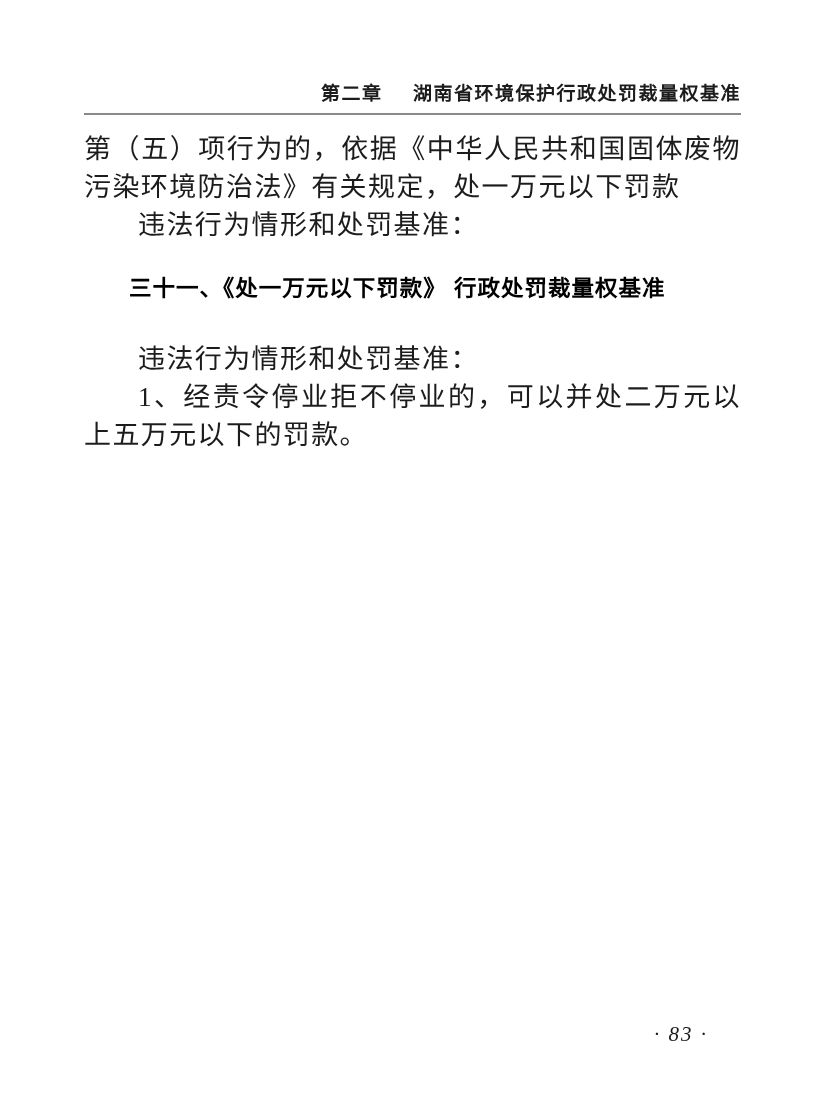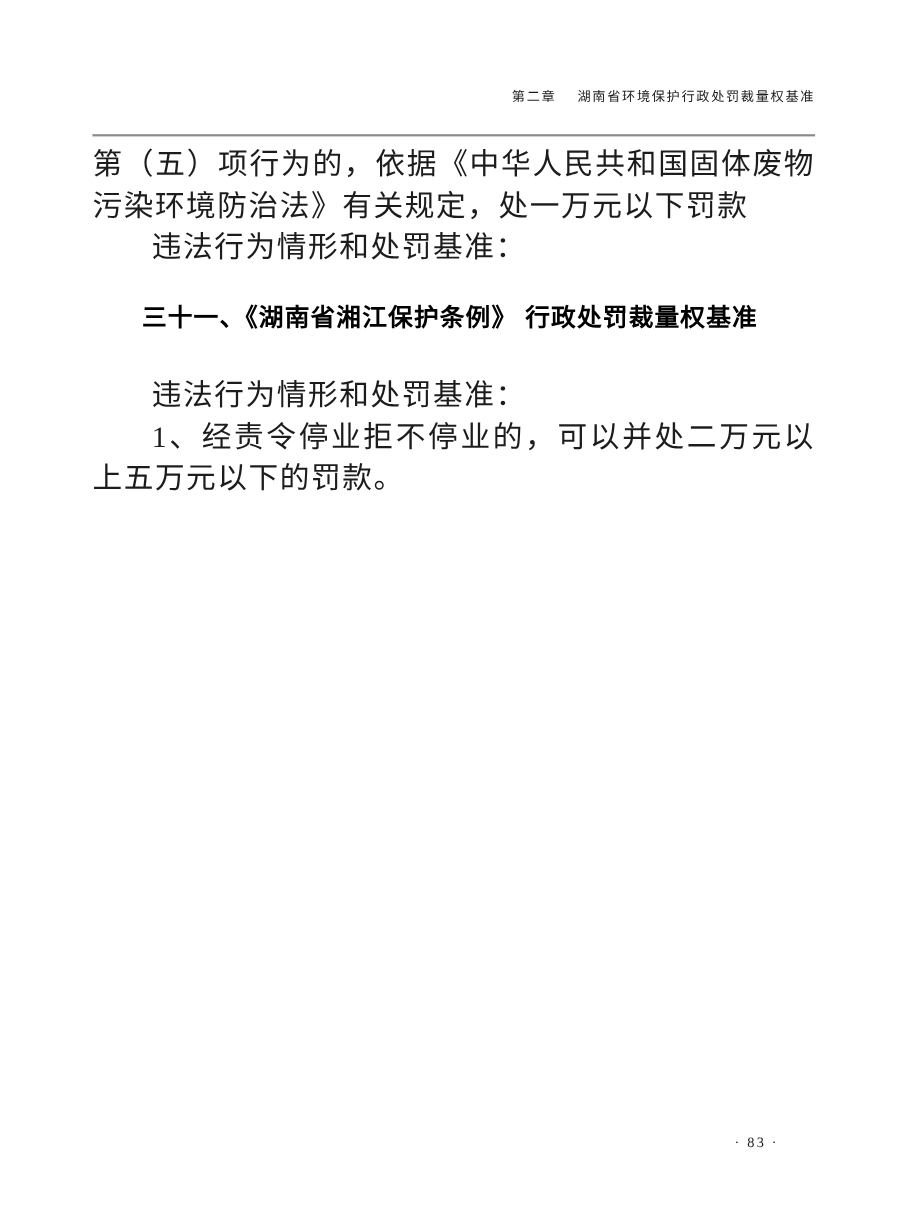--- a/index.html
+++ b/index.html
@@ -17,24 +17,24 @@
     overflow: hidden;
     font-family: "Liberation Serif", "DejaVu Serif", serif;
   }
   
   .running-header {
     position: absolute;
     top: 78px;
     left: 84px;
     right: 75px;
     text-align: right;
-    font-weight: normal;
-    font-size: 12px;
+    font-weight: bold;
+    font-size: 19px;
     letter-spacing: 1.5px;
-    padding-bottom: 26px;
+    padding-bottom: 8px;
     border-bottom: 2px solid #8a8a8a;
     white-space: nowrap;
   }
   .running-header .chapter {
     margin-right: 1.6em;
   }
   
   .doc-body {
     position: absolute;
     top: 130px;
@@ -66,43 +66,44 @@
   }
   .article-label {
     font-weight: bold;
     margin-right: 0.75em;
   }
   
   .page-footer {
     position: absolute;
     bottom: 52px;
     right: 108px;
-    font-size: 13px;
+    font-size: 21px;
     letter-spacing: 2px;
     color: #1c1c1c;
+    font-style: italic;
   }
 </style>
 </head>
 <body>
 
 <div class="page">
 
   <div class="running-header">
     <span class="chapter">第二章</span><span>湖南省环境保护行政处罚裁量权基准</span>
   </div>
 
   <div class="doc-body">
 
     <p>第（五）项行为的，依据《中华人民共和国固体废物污染环境防治法》有关规定，处一万元以下罚款</p>
 
     <p class="indent">违法行为情形和处罚基准：</p>
 
 
 
-    <h2 class="section-heading">三十一、《湖南省湘江保护条例》 行政处罚裁量权基准</h2>
+    <h2 class="section-heading">三十一、《处一万元以下罚款》 行政处罚裁量权基准</h2>
 
 
     <p class="indent">违法行为情形和处罚基准：</p>
 
     <p class="indent">1、经责令停业拒不停业的，可以并处二万元以上五万元以下的罚款。</p>
 
 
   </div>
 
   <div class="page-footer">· 83 ·</div>

